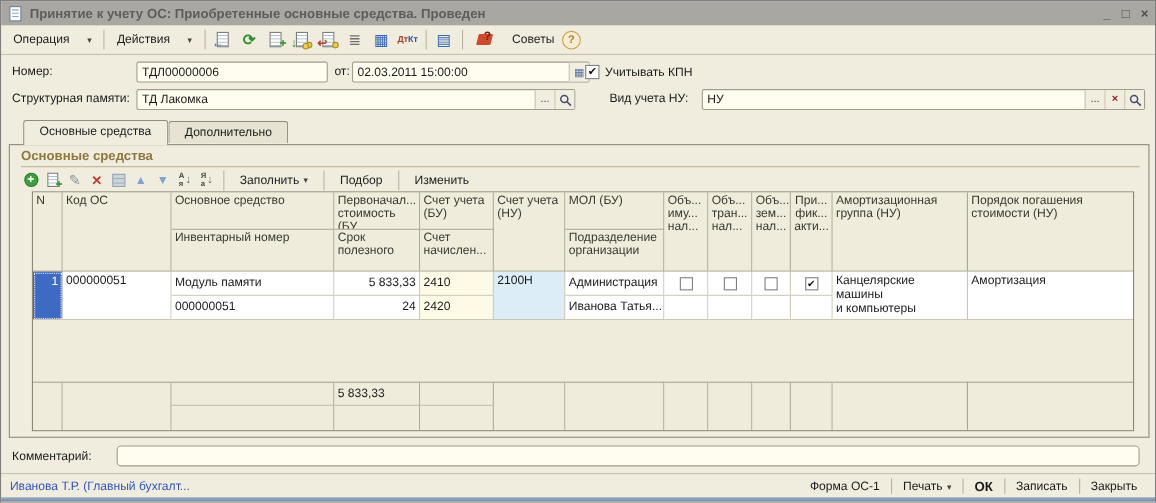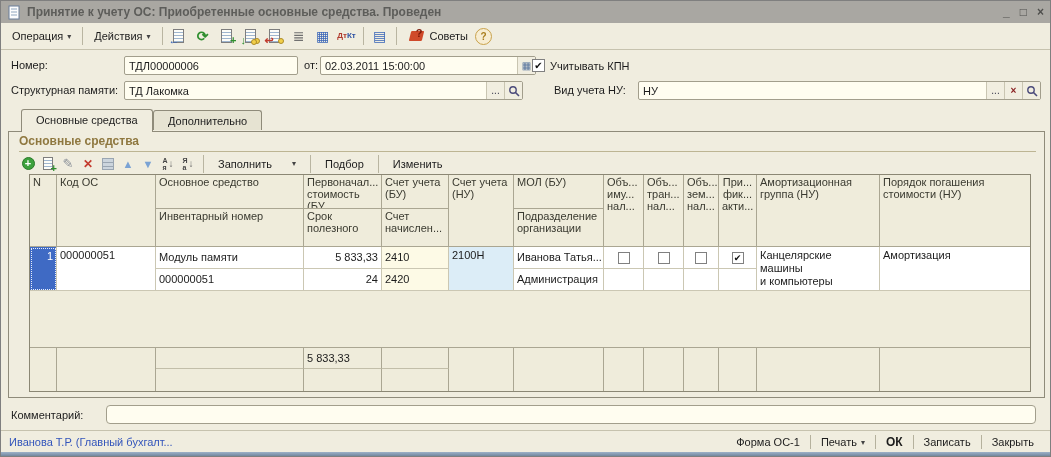--- a/index.html
+++ b/index.html
@@ -4,21 +4,21 @@
 <style>
   html,body{margin:0;padding:0;background:#d8d5c8;font-family:"Liberation Sans",sans-serif;}
   #win{position:relative;width:1051px;height:457px;background:#f0eddf;border:1px solid #7f7f7f;box-sizing:border-box;overflow:hidden;font-size:11px;color:#1c1c1c;}
   
   .titlebar{position:absolute;left:0;top:0;right:0;height:22px;background:#a9a7a2;display:flex;align-items:center;padding:0 6px;box-sizing:border-box;}
   .ttext{font-weight:bold;color:#5d5d5a;font-size:12px;margin-left:6px;white-space:nowrap;}
   .wbtns{margin-left:auto;display:flex;gap:10px;color:#4f4f4d;font-weight:bold;font-size:12px;}
   .wbtns span{cursor:default;line-height:18px;}
   
   .toolbar{position:absolute;left:0;top:22px;right:0;height:27px;display:flex;align-items:center;padding:0 4px;border-bottom:1px solid #c6c2ae;box-sizing:border-box;}
-  .menu-btn{display:inline-flex;align-items:center;gap:4px;background:none;border:1px solid transparent;font:11px "Liberation Sans",sans-serif;padding:2px 6px;color:#1c1c1c;}
+  .menu-btn{display:inline-flex;align-items:center;gap:16px;background:none;border:1px solid transparent;font:11px "Liberation Sans",sans-serif;padding:2px 6px;color:#1c1c1c;}
   .dd{font-size:8px;color:#444;}
   .sep{width:1px;height:18px;background:#b9b5a1;margin:0 4px;}
   .tbi{width:22px;height:20px;display:inline-flex;align-items:center;justify-content:center;position:relative;margin:0 1px;}
   .doc{width:11px;height:14px;background:#fdfdf8;border:1px solid #7e7e7e;box-sizing:border-box;background-image:linear-gradient(#9fb6cf 1px,transparent 1px);background-size:100% 3px;background-position:0 2px;}
   .ov{position:absolute;left:1px;bottom:1px;font-size:11px;font-weight:bold;line-height:10px;}
   .coin{position:absolute;width:6px;height:6px;border-radius:50%;background:#f2cf4a;border:1px solid #ad8c28;box-sizing:border-box;}
   .glyph14{font-size:14px;line-height:14px;}
   .dtkt{display:inline-flex;flex-direction:row;font-size:8px;line-height:8px;font-weight:bold;text-align:right;}
   .bookicon{width:13px;height:10px;background:#cf4a2a;transform:skewX(-14deg);border-radius:1px;}
   .bookq{position:absolute;right:2px;top:1px;color:#7a1808;font-weight:bold;font-size:11px;}
@@ -35,21 +35,21 @@
   .tab{position:absolute;height:20px;line-height:21px;padding:0 14px;border:1px solid #8f8b7a;border-bottom:none;border-radius:3px 3px 0 0;background:#e6e3d2;box-sizing:border-box;}
   .tab.active{background:#f0eddf;height:23px;z-index:3;}
   .pane{position:absolute;left:7px;top:130px;width:1037px;height:267px;border:1px solid #8f8b7a;background:#f0eddf;box-sizing:border-box;z-index:2;}
   .secttl{position:absolute;left:10px;right:8px;top:2px;height:17px;border-bottom:1px solid #bdb593;color:#8f7840;font-weight:bold;font-size:12px;}
   .ttool{position:absolute;left:10px;top:21px;right:8px;height:21px;display:flex;align-items:center;gap:2px;}
   .tico{width:18px;height:18px;display:inline-flex;align-items:center;justify-content:center;position:relative;}
   .addcir{width:13px;height:13px;border-radius:50%;background:#3da13d;border:1px solid #2a7a2a;color:#fff;font-weight:bold;font-size:11px;line-height:11px;display:inline-flex;align-items:center;justify-content:center;box-sizing:border-box;}
   .gridico{width:12px;height:12px;background:#ccd5dd;border:1px solid #9aa6b2;box-sizing:border-box;background-image:linear-gradient(#9aa6b2 1px,transparent 1px);background-size:100% 4px;background-position:0 3px;}
   .sortstk{display:inline-flex;flex-direction:column;font-size:7px;line-height:7px;font-weight:bold;color:#444;white-space:pre-line;}
   .sortarr{font-size:10px;color:#666;margin-left:1px;}
-  .flatbtn{background:none;border:1px solid transparent;font:11px "Liberation Sans",sans-serif;padding:2px 7px;display:inline-flex;align-items:center;gap:20px;color:#1c1c1c;}
+  .flatbtn{background:none;border:1px solid transparent;font:11px "Liberation Sans",sans-serif;padding:2px 7px;display:inline-flex;align-items:center;gap:4px;color:#1c1c1c;}
   
   .tbl{position:absolute;left:20px;top:42px;width:1002px;height:218px;display:flex;background:#efecdb;border:1px solid #8b8774;box-sizing:border-box;}
   .col{display:flex;flex-direction:column;flex-shrink:0;min-width:0;}
   .col.last{flex:1;}
   .cell{box-sizing:border-box;padding:1px 3px;font-size:11px;line-height:12px;overflow:hidden;white-space:pre-line;border-right:1px solid #cbc7b3;border-bottom:1px solid #cbc7b3;}
   .col.last .cell{border-right:none;}
   .hc{background:#efecdb;border-right-color:#aaa692;border-bottom-color:#aaa692;color:#3a3a30;}
   .h34{height:34px;}.h38{height:38px;}.h72{height:72px;}
   .dc{background:#ffffff;}
   .d22{height:22px;line-height:19px;white-space:nowrap;}
@@ -324,22 +324,22 @@
 (НУ)</div>
         <div class="cell dc d44 nu">2100Н</div>
         <div class="fillc"></div>
         <div class="tcell t44 ttop tlast"></div>
       </div>
 
       <div class="col" style="width:90px;">
         <div class="cell hc h34">МОЛ (БУ)</div>
         <div class="cell hc h38">Подразделение
 организации</div>
+        <div class="cell dc d22">Администрация</div>
         <div class="cell dc d22">Иванова Татья...</div>
-        <div class="cell dc d22">Администрация</div>
         <div class="fillc"></div>
         <div class="tcell t44 ttop tlast"></div>
       </div>
 
       <div class="col" style="width:40px;">
         <div class="cell hc h72">Объ...
 иму...
 нал...</div>
         <div class="cell dc d22 cbcell">
             <span class="cb gridcb"></span>

